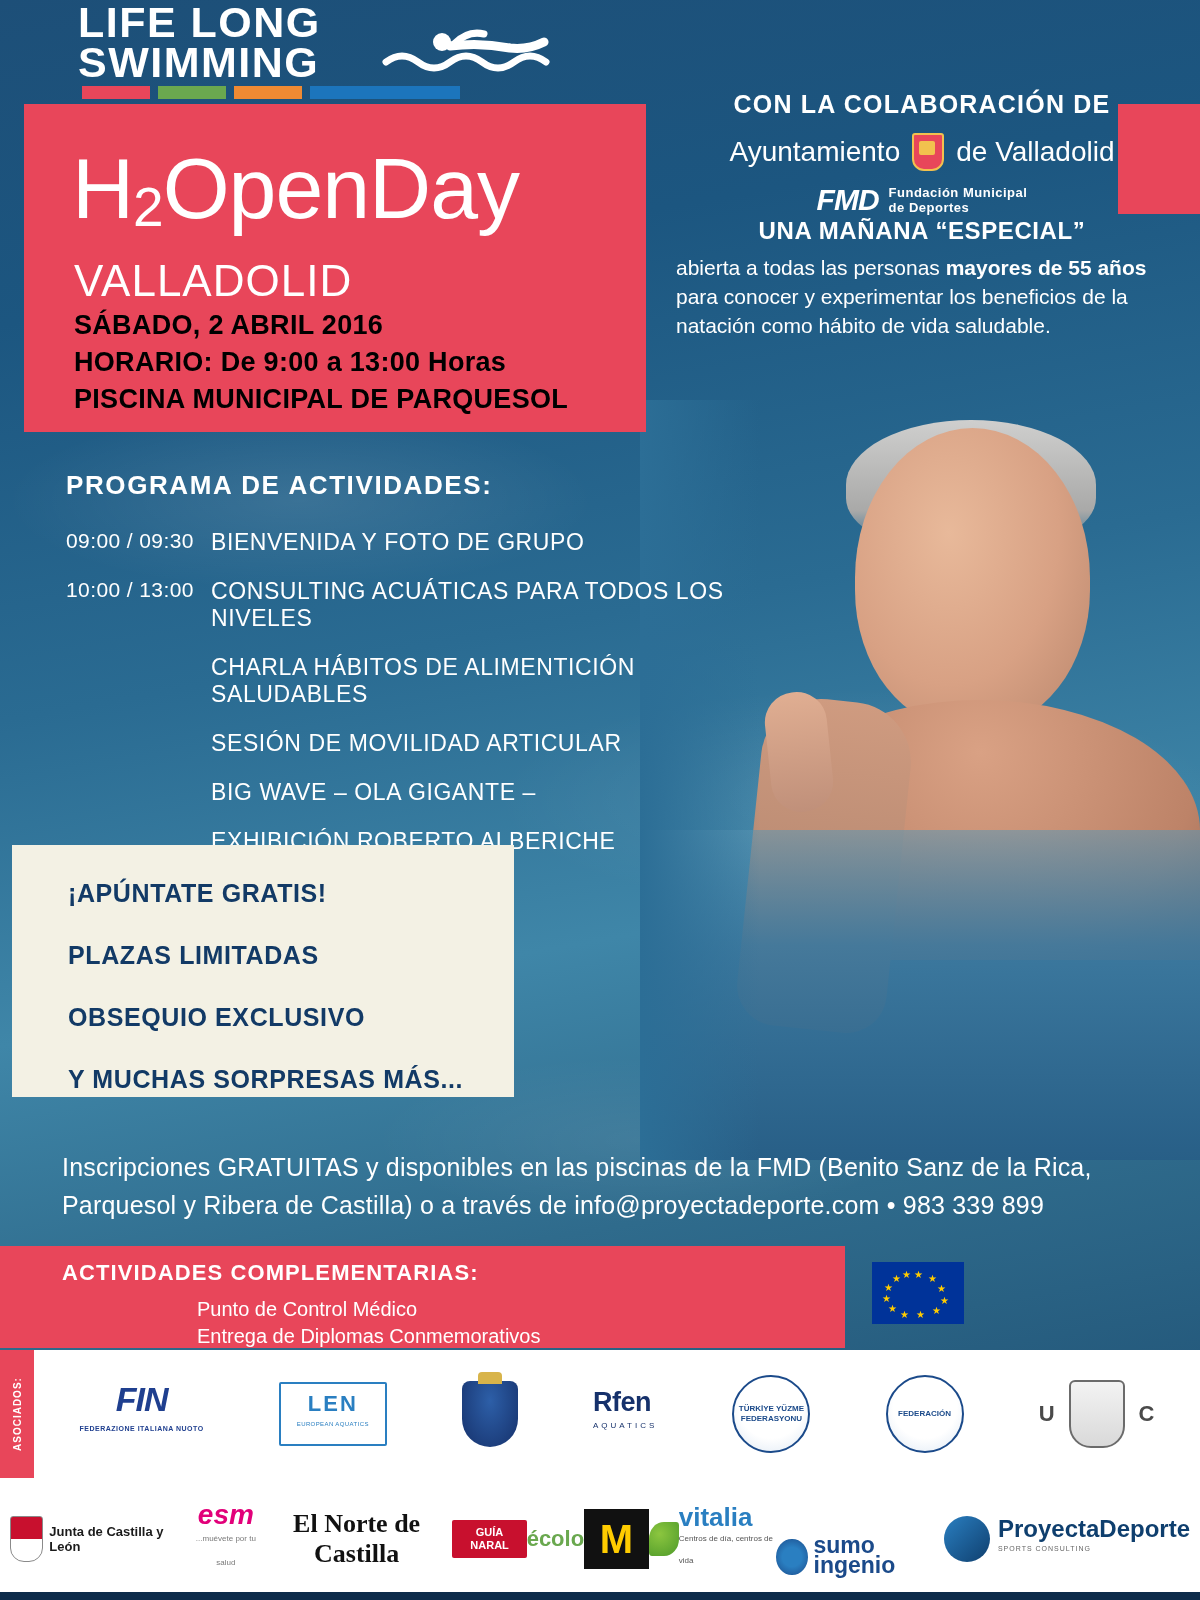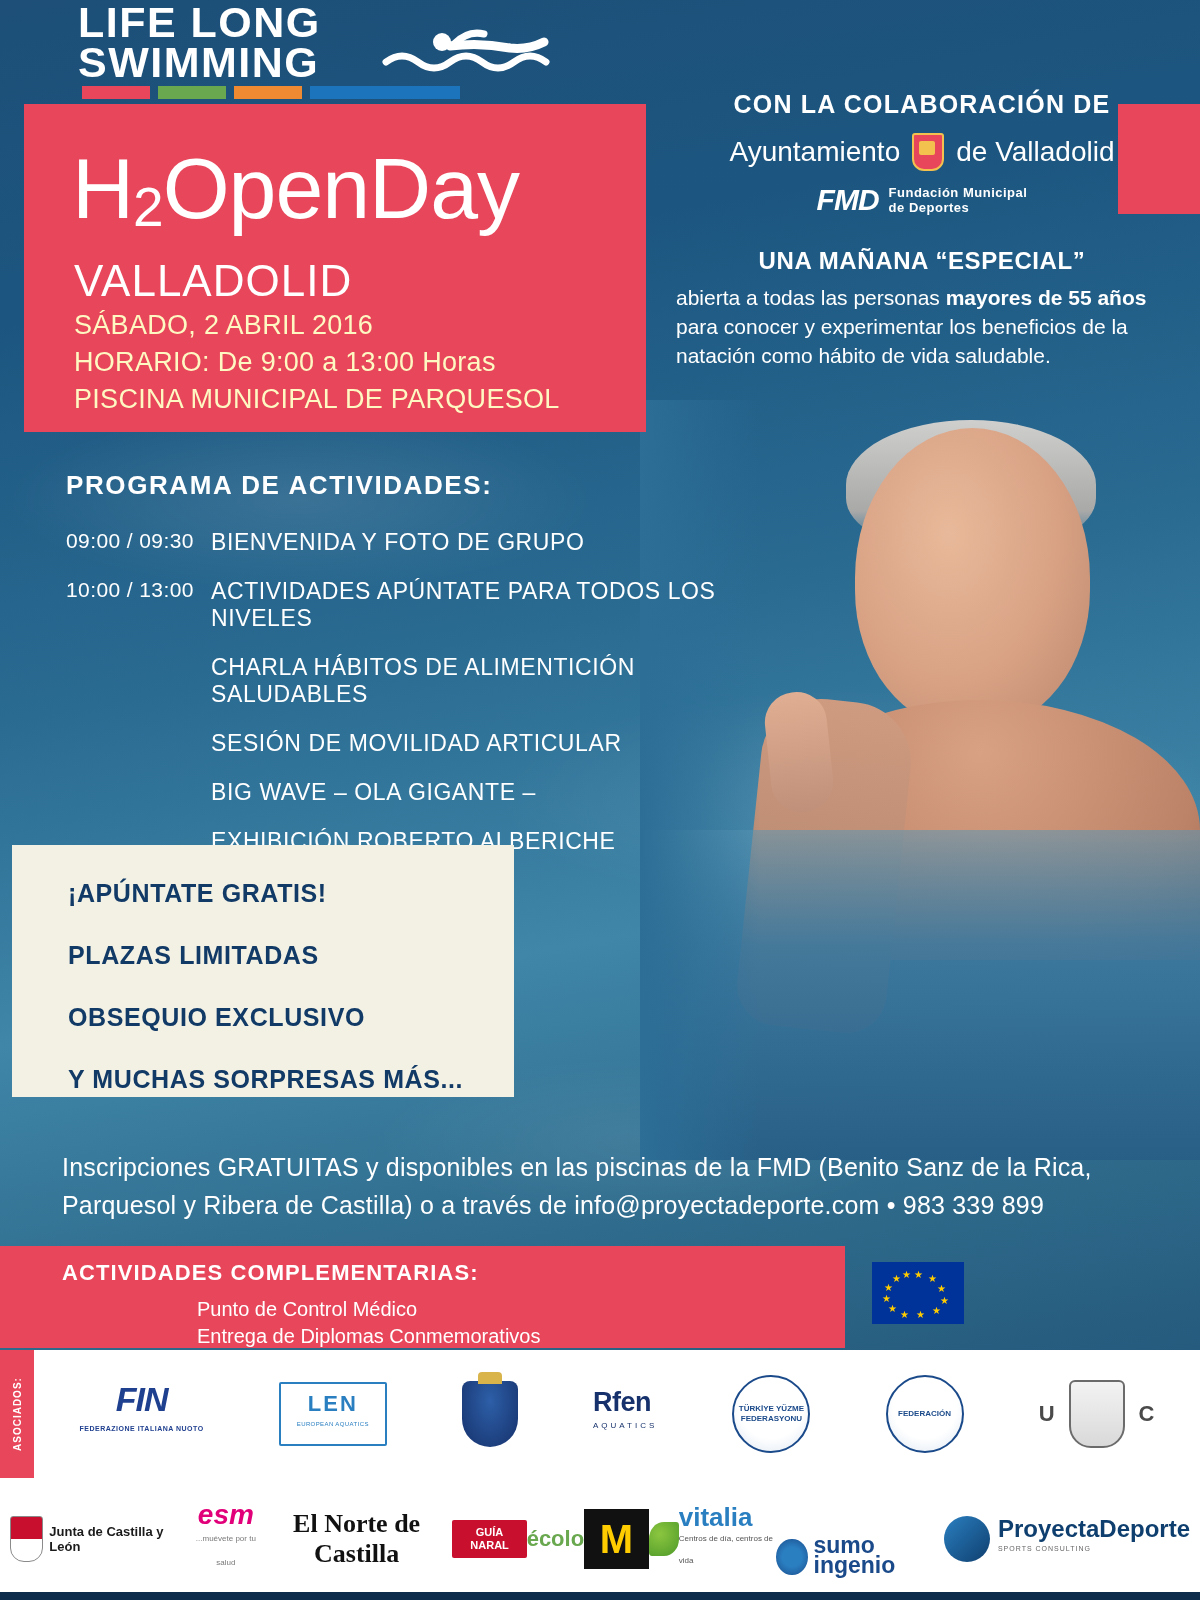--- a/index.html
+++ b/index.html
@@ -100,23 +100,23 @@
     position: absolute;
     left: 50px; top: 152px;
     color: #ffffff;
     font-size: 44px;
     font-weight: normal;
     letter-spacing: 1px;
   }
   .evline {
     position: absolute;
     left: 50px;
-    color: #fef9c3;
+    color: #000000;
     font-size: 27px;
-    font-weight: normal;
+    font-weight: bold;
     letter-spacing: 0.3px;
   }
   .ev1 { top: 206px; }
   .ev2 { top: 243px; }
   .ev3 { top: 280px; }
 
   
   .collab {
     position: absolute;
     left: 672px; top: 90px;
@@ -167,21 +167,20 @@
     color: #ffffff;
   }
   .fmd-text {
     font-size: 13px;
     font-weight: bold;
     line-height: 15px;
     text-align: left;
     letter-spacing: 0.5px;
   }
   .morning {
-    margin-top: 30px;
     font-size: 24px;
     font-weight: bold;
     letter-spacing: 0.6px;
   }
   .morning-body {
     margin-top: 8px;
     font-size: 21px;
     line-height: 29px;
     text-align: left;
     padding: 0 4px;
@@ -607,21 +606,21 @@
 
   <div class="program">
     <div class="prog-title">PROGRAMA DE ACTIVIDADES:</div>
 
     <div class="prog-row">
       <div class="prog-time">09:00 / 09:30</div>
       <div class="prog-desc">BIENVENIDA Y FOTO DE GRUPO</div>
     </div>
     <div class="prog-row">
       <div class="prog-time">10:00 / 13:00</div>
-      <div class="prog-desc">ACTIVIDADES APÚNTATE PARA TODOS LOS NIVELES</div>
+      <div class="prog-desc">CONSULTING ACUÁTICAS PARA TODOS LOS NIVELES</div>
     </div>
     <div class="prog-row">
       <div class="prog-time"></div>
       <div class="prog-desc">CHARLA HÁBITOS DE ALIMENTICIÓN SALUDABLES</div>
     </div>
     <div class="prog-row">
       <div class="prog-time"></div>
       <div class="prog-desc">SESIÓN DE MOVILIDAD ARTICULAR</div>
     </div>
     <div class="prog-row">

